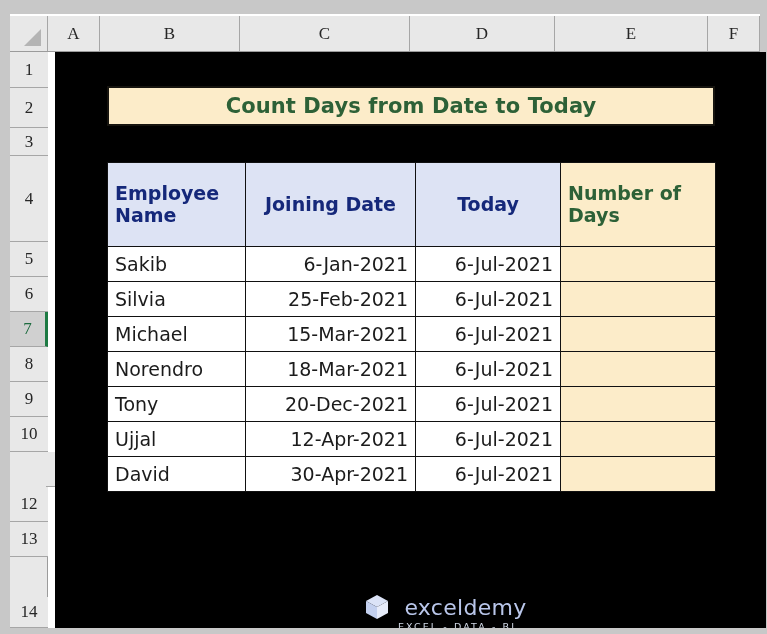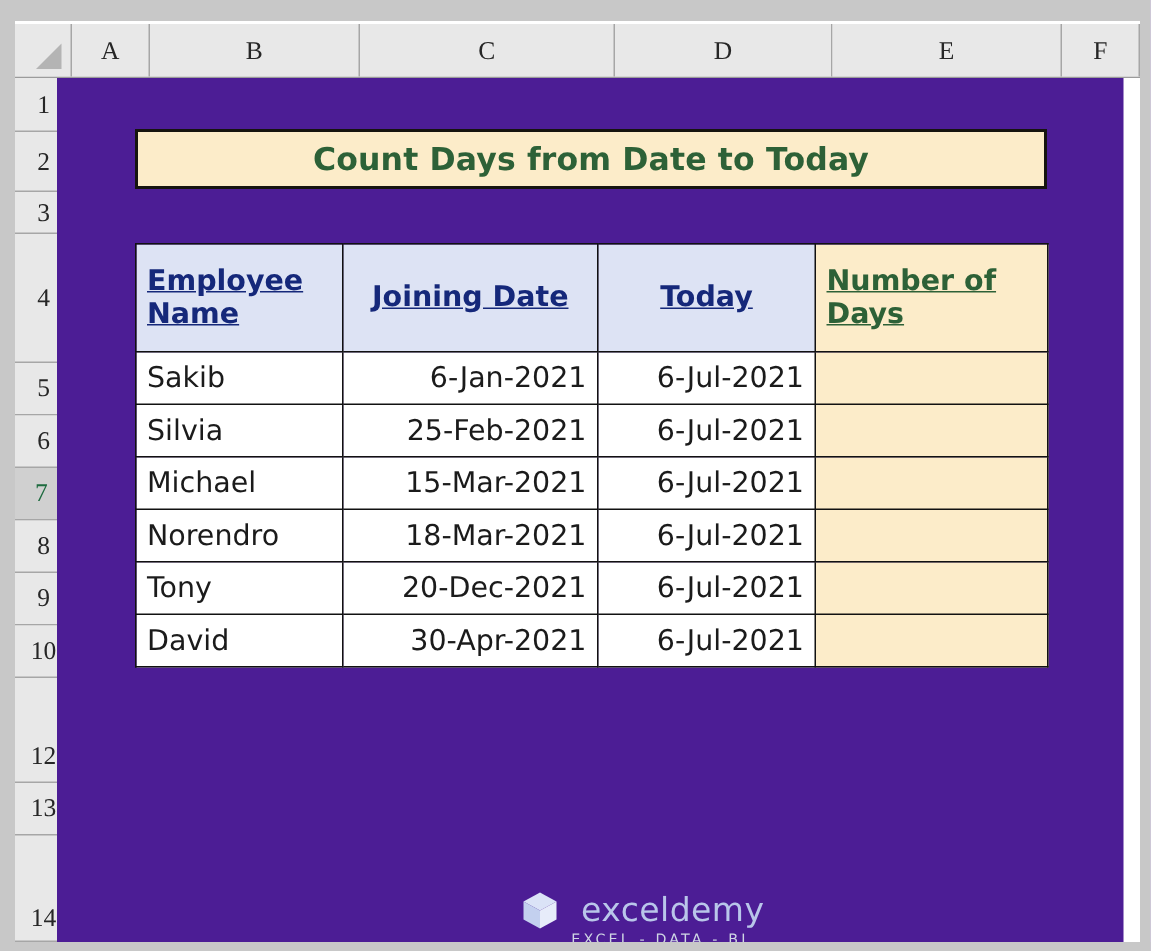--- a/index.html
+++ b/index.html
@@ -107,24 +107,24 @@
   .row-cell.active {
     background: #d0d0d0;
     color: #1d6b3f;
     border-right: 3px solid #1d7a43;
     width: 38px;
   }
 
   
   #grid {
     position: absolute;
-    left: 38px; top: 52px;
+    left: 55px; top: 52px;
     width: 711px;
     height: 576px;
-    background: #4c1d95;
+    background: #000000;
     overflow: hidden;
   }
 
   
   #title-banner {
     position: absolute;
     left: 52px;
     top: 34px;
     width: 608px;
     height: 40px;
@@ -153,27 +153,26 @@
   }
   #table td, #table th {
     border: 1.5px solid #111111;
     padding: 0 7px;
     font-family: "DejaVu Sans", sans-serif;
     vertical-align: middle;
   }
 
   
   #table tr.hdr th {
-    height: 72px;
+    height: 84px;
     background: #dde3f4;
     color: #15287a;
     font-size: 19px;
     font-weight: bold;
     line-height: 1.12;
-    text-decoration: underline;
   }
   #table tr.hdr th.h-name   { text-align: left; }
   #table tr.hdr th.h-join   { text-align: center; }
   #table tr.hdr th.h-today  { text-align: center; }
   #table tr.hdr th.h-days {
     text-align: left;
     background: #fcecc9;
     color: #2d6137;
   }
 
@@ -305,20 +304,26 @@
             <td class="c-today">6-Jul-2021</td>
             <td class="c-days"></td>
           </tr>
           <tr class="data">
             <td class="c-name">Tony</td>
             <td class="c-join">20-Dec-2021</td>
             <td class="c-today">6-Jul-2021</td>
             <td class="c-days"></td>
           </tr>
           <tr class="data">
+            <td class="c-name">Ujjal</td>
+            <td class="c-join">12-Apr-2021</td>
+            <td class="c-today">6-Jul-2021</td>
+            <td class="c-days"></td>
+          </tr>
+          <tr class="data">
             <td class="c-name">David</td>
             <td class="c-join">30-Apr-2021</td>
             <td class="c-today">6-Jul-2021</td>
             <td class="c-days"></td>
           </tr>
         </tbody>
     </table>
 
     <div id="watermark">
       <div class="wm-row">

